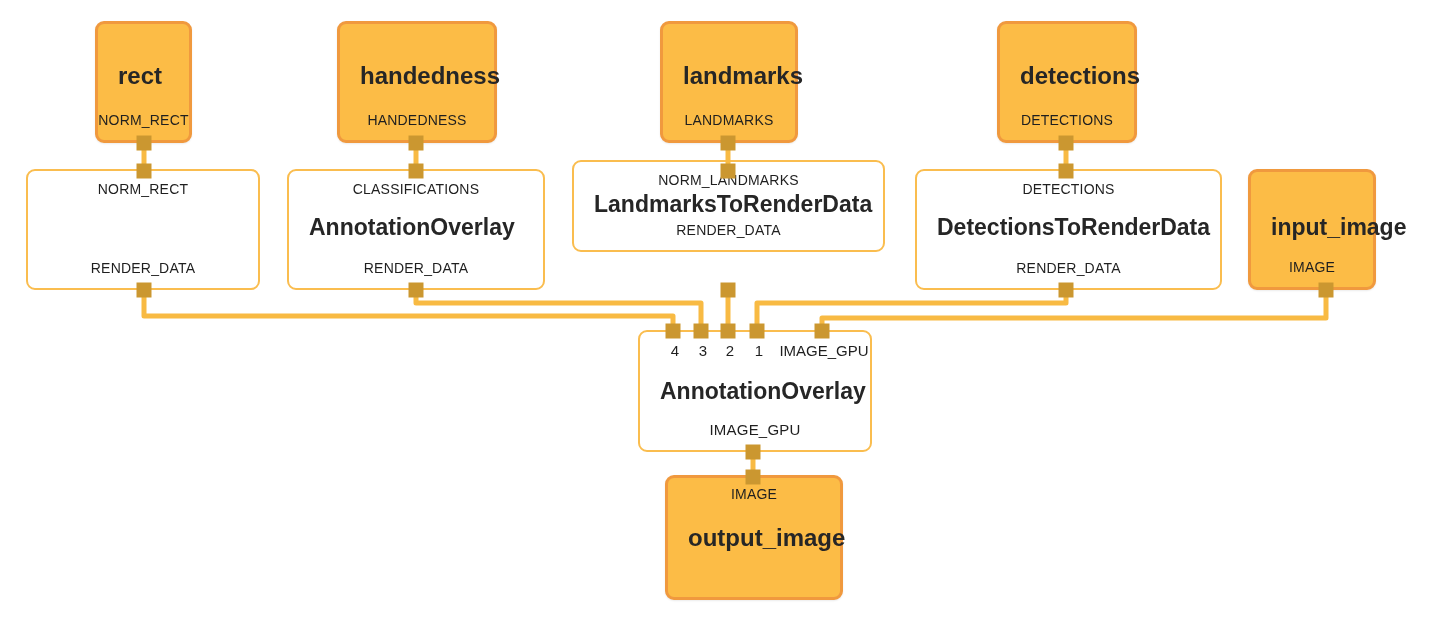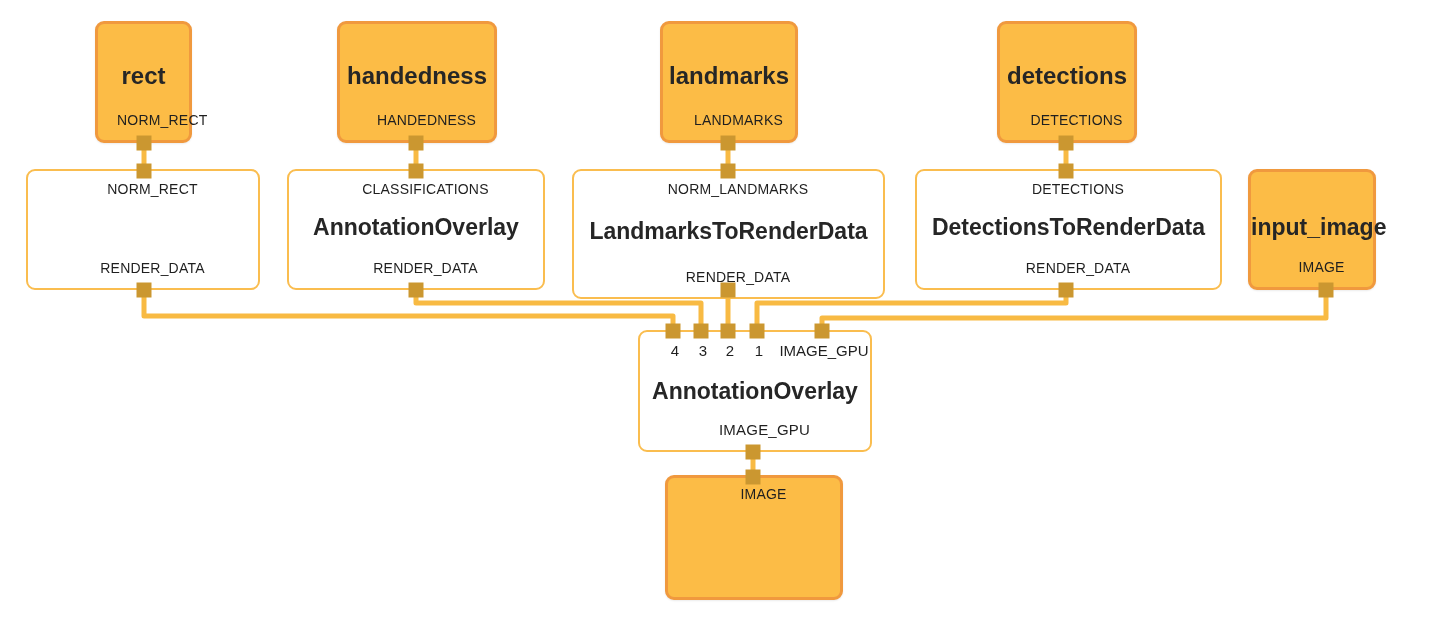--- a/index.html
+++ b/index.html
@@ -19,36 +19,35 @@
     background:#FCBC46;
     border:3px solid #F0993E;
     box-shadow:0 1px 2px rgba(0,0,0,0.08);
   }
   .node.calc{
     background:#ffffff;
     border:2px solid #FABD4F;
   }
   .node-title{
     position:absolute;left:0;right:0;
-    text-align:center;
     font-weight:bold;
     font-size:24px;
     color:#262626;
     transform:translateY(-50%);
     white-space:nowrap;
+    padding-left:20px;
   }
   .calc .node-title{font-size:23px;}
   .plabel{
     position:absolute;left:0;right:0;
     text-align:center;
     font-size:14px;
     color:#1F1F1F;
     letter-spacing:0.2px;
     white-space:nowrap;
-    padding-left:19px;
   }
   .plabel.top{top:10px;}
   .plabel.bottom{bottom:12px;}
   .inport-label{
     position:absolute;
     top:10px;
     transform:translateX(-50%);
     font-size:15px;
     color:#1F1F1F;
     white-space:nowrap;
@@ -87,21 +86,21 @@
     <div class="plabel top">NORM_RECT</div>
     <div class="plabel bottom">RENDER_DATA</div>
   </div>
 
   <div class="node calc" style="left:287px;top:169px;width:258px;height:121px">
     <div class="plabel top">CLASSIFICATIONS</div>
     <div class="node-title" style="top:48%">AnnotationOverlay</div>
     <div class="plabel bottom">RENDER_DATA</div>
   </div>
 
-  <div class="node calc" style="left:572px;top:169px;width:313px;height:130px">
+  <div class="node calc" style="left:572px;top:160px;width:313px;height:92px">
     <div class="plabel top">NORM_LANDMARKS</div>
     <div class="node-title" style="top:48%">LandmarksToRenderData</div>
     <div class="plabel bottom">RENDER_DATA</div>
   </div>
 
   <div class="node calc" style="left:915px;top:169px;width:307px;height:121px">
     <div class="plabel top">DETECTIONS</div>
     <div class="node-title" style="top:48%">DetectionsToRenderData</div>
     <div class="plabel bottom">RENDER_DATA</div>
   </div>
@@ -116,20 +115,21 @@
     <span class="inport-label" style="left:63px">3</span>
     <span class="inport-label" style="left:90px">2</span>
     <span class="inport-label" style="left:119px">1</span>
     <span class="inport-label" style="left:184px">IMAGE_GPU</span>
     <div class="node-title" style="top:50%">AnnotationOverlay</div>
     <div class="plabel bottom" style="font-size:15px">IMAGE_GPU</div>
   </div>
 
   <div class="node src" style="left:665px;top:475px;width:178px;height:125px">
     <div class="plabel top" style="top:8px">IMAGE</div>
+    <div class="node-title" style="top:50%">output_image</div>
   </div>
 
   <svg id="edges" width="1432" height="640" viewBox="0 0 1432 640">
       <polyline points="144,143 144,171" fill="none" stroke="#F8BA43" stroke-width="5" stroke-linejoin="round" stroke-linecap="butt"></polyline>
       <rect x="136.5" y="135.5" width="15" height="15" fill="#CB9730"></rect>
       <rect x="136.5" y="163.5" width="15" height="15" fill="#CB9730"></rect>
       <polyline points="416,143 416,171" fill="none" stroke="#F8BA43" stroke-width="5" stroke-linejoin="round" stroke-linecap="butt"></polyline>
       <rect x="408.5" y="135.5" width="15" height="15" fill="#CB9730"></rect>
       <rect x="408.5" y="163.5" width="15" height="15" fill="#CB9730"></rect>
       <polyline points="728,143 728,171" fill="none" stroke="#F8BA43" stroke-width="5" stroke-linejoin="round" stroke-linecap="butt"></polyline>

